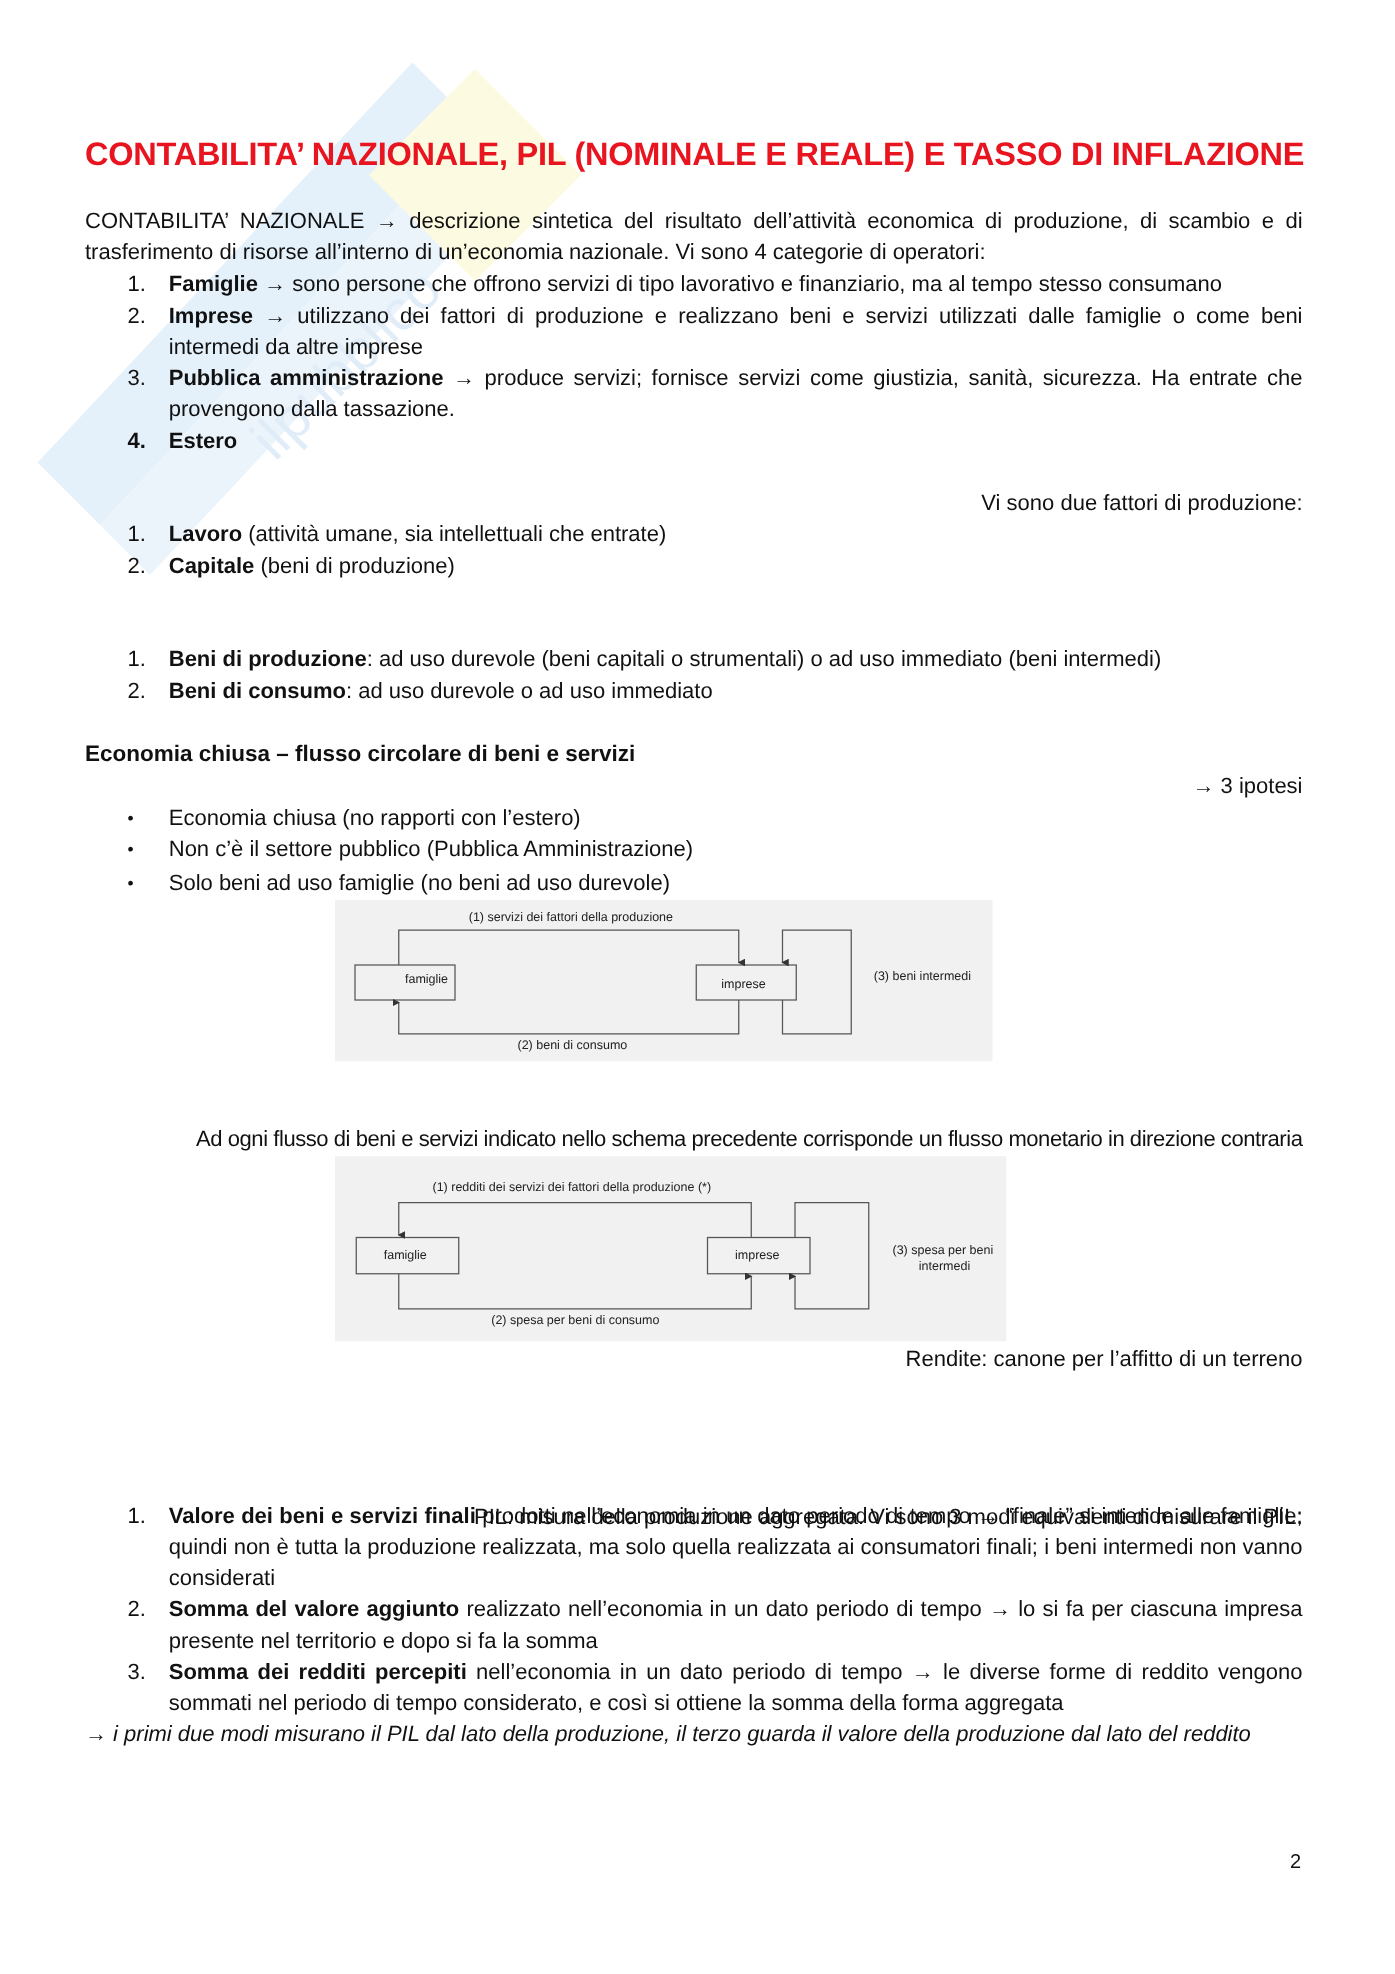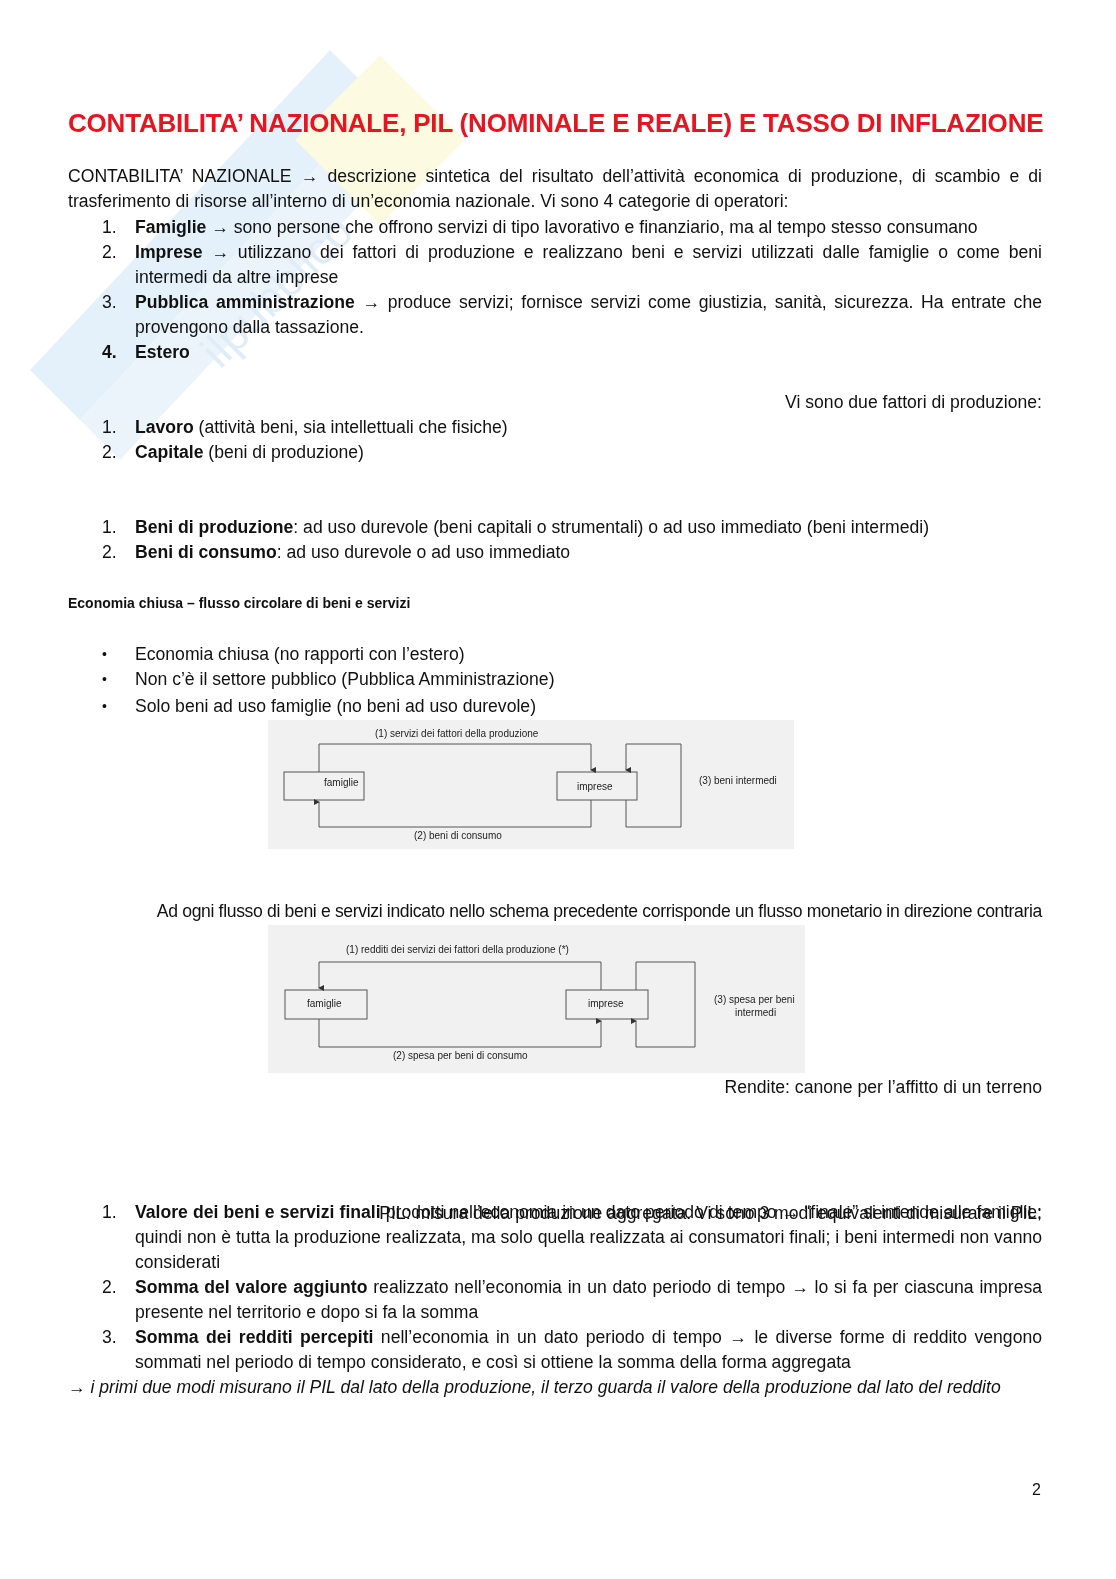--- a/index.html
+++ b/index.html
@@ -10,21 +10,21 @@
   .title { position: absolute; left: 68px; top: 108px; font-size: 26px; font-weight: bold;
            color: #e8141f; letter-spacing: -0.2px; white-space: nowrap; }
   .text { position: absolute; left: 68px; width: 974px; font-size: 17.6px; line-height: 25px; text-align: right; }
   .just { text-align: justify; text-align-last: left; }
   .li { position: absolute; left: 102px; width: 940px; font-size: 17.6px; line-height: 25px; }
   .li .num { position: absolute; left: 0; top: 0; width: 30px; }
   .li .body { margin-left: 33px; }
   .li .body.just { text-align: justify; }
   .bullet .num { font-size: 14px; }
   b { font-weight: bold; }
-  .h2 { position: absolute; left: 68px; font-size: 14px; font-weight: bold; line-height: 25px; }
+  .h2 { position: absolute; left: 68px; font-size: 18px; font-weight: bold; line-height: 25px; }
   .diagram { position: absolute; background: #f1f1f1; }
   .diagram svg { position: absolute; left: 0; top: 0; }
   .pagenum { position: absolute; left: 1032px; top: 1481px; font-size: 16px; }
 </style>
 </head>
 <body>
 
 <svg class="watermark" viewBox="0 0 560 440" width="560" height="440">
   <g opacity="0.55">
     <polygon points="10,330 310,10 360,60 60,380" fill="#cfe6f6"></polygon>
@@ -57,37 +57,38 @@
     <div class="body just"><b>Pubblica amministrazione</b> <span>→</span> <span>produce servizi; fornisce servizi come giustizia, sanità, sicurezza. Ha entrate che provengono dalla tassazione.</span></div>
   </div>
   <div class="li" style="top:340px;">
     <b class="num">4.</b>
     <div class="body"><b>Estero</b></div>
   </div>
 
   <div class="text" style="top:390px;">Vi sono due fattori di produzione:</div>
   <div class="li" style="top:415px;">
     <span class="num">1.</span>
-    <div class="body"><b>Lavoro</b> <span>(attività beni, sia intellettuali che fisiche)</span></div>
+    <div class="body"><b>Lavoro</b> <span>(attività umane, sia intellettuali che entrate)</span></div>
   </div>
   <div class="li" style="top:440px;">
     <span class="num">2.</span>
     <div class="body"><b>Capitale</b> <span>(beni di produzione)</span></div>
   </div>
 
   <div class="li" style="top:515px;">
     <span class="num">1.</span>
     <div class="body"><b>Beni di produzione</b><span>: ad uso durevole (beni capitali o strumentali) o ad uso immediato (beni intermedi)</span></div>
   </div>
   <div class="li" style="top:540px;">
     <span class="num">2.</span>
     <div class="body"><b>Beni di consumo</b><span>: ad uso durevole o ad uso immediato</span></div>
   </div>
 
   <div class="h2" style="top:591px;">Economia chiusa – flusso circolare di beni e servizi</div>
+  <div class="text" style="top:616px;">→ 3 ipotesi</div>
   <div class="li bullet" style="top:642px;">
     <span class="num">•</span>
     <div class="body">Economia chiusa (no rapporti con l’estero)</div>
   </div>
   <div class="li bullet" style="top:667px;">
     <span class="num">•</span>
     <div class="body">Non c’è il settore pubblico (Pubblica Amministrazione)</div>
   </div>
   <div class="li bullet" style="top:694px;">
     <span class="num">•</span>

